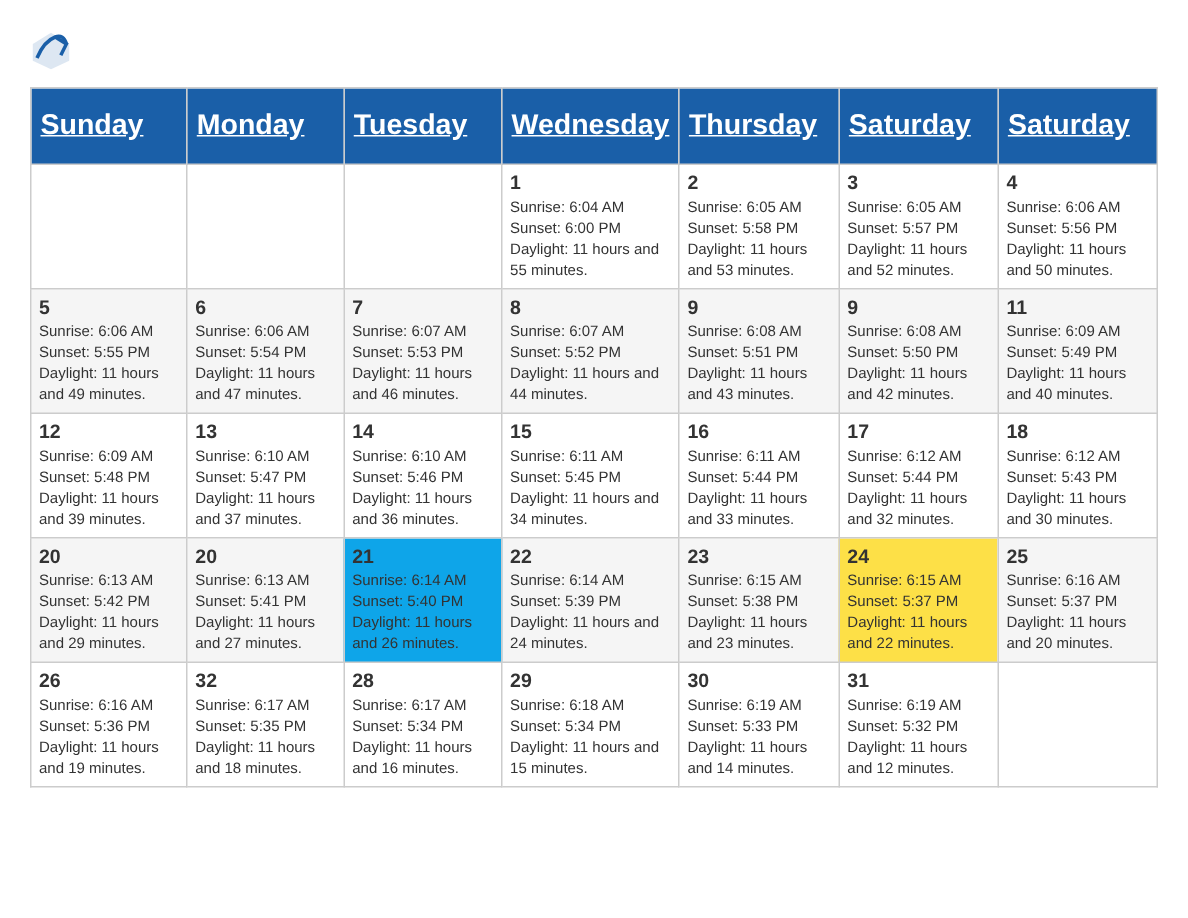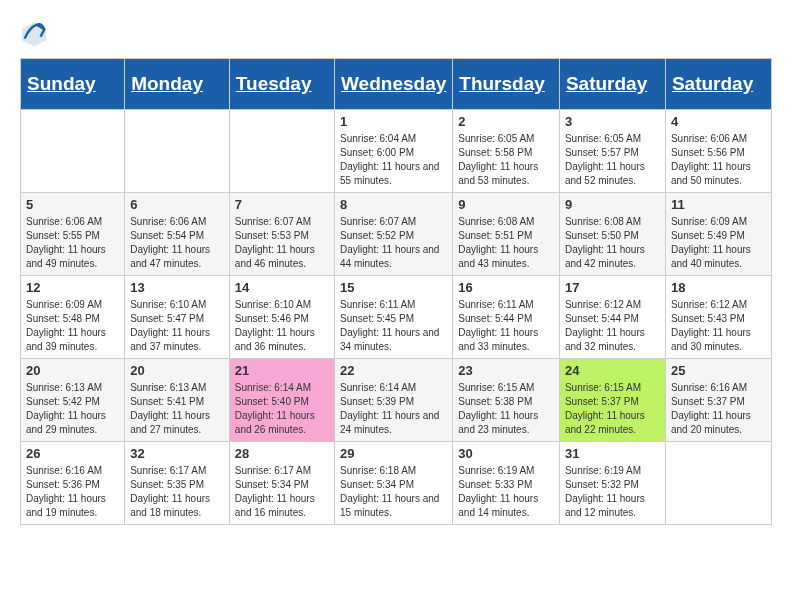--- a/index.html
+++ b/index.html
@@ -253,39 +253,39 @@
           <div class="day-info" style="white-space: pre-line;">Sunrise: 6:13 AM
 Sunset: 5:42 PM
 Daylight: 11 hours and 29 minutes.</div>
         </td>
         <td style="background: rgb(245, 245, 245);">
           <div class="day-number">20</div>
           <div class="day-info" style="white-space: pre-line;">Sunrise: 6:13 AM
 Sunset: 5:41 PM
 Daylight: 11 hours and 27 minutes.</div>
         </td>
-        <td style="background: #f9a8d4;">
+        <td style="background: #0ea5e9;">
           <div class="day-number">21</div>
           <div class="day-info" style="white-space: pre-line;">Sunrise: 6:14 AM
 Sunset: 5:40 PM
 Daylight: 11 hours and 26 minutes.</div>
         </td>
         <td style="background: rgb(245, 245, 245);">
           <div class="day-number">22</div>
           <div class="day-info" style="white-space: pre-line;">Sunrise: 6:14 AM
 Sunset: 5:39 PM
 Daylight: 11 hours and 24 minutes.</div>
         </td>
         <td style="background: rgb(245, 245, 245);">
           <div class="day-number">23</div>
           <div class="day-info" style="white-space: pre-line;">Sunrise: 6:15 AM
 Sunset: 5:38 PM
 Daylight: 11 hours and 23 minutes.</div>
         </td>
-        <td style="background: #bef264;">
+        <td style="background: #fde047;">
           <div class="day-number">24</div>
           <div class="day-info" style="white-space: pre-line;">Sunrise: 6:15 AM
 Sunset: 5:37 PM
 Daylight: 11 hours and 22 minutes.</div>
         </td>
         <td style="background: rgb(245, 245, 245);">
           <div class="day-number">25</div>
           <div class="day-info" style="white-space: pre-line;">Sunrise: 6:16 AM
 Sunset: 5:37 PM
 Daylight: 11 hours and 20 minutes.</div>

